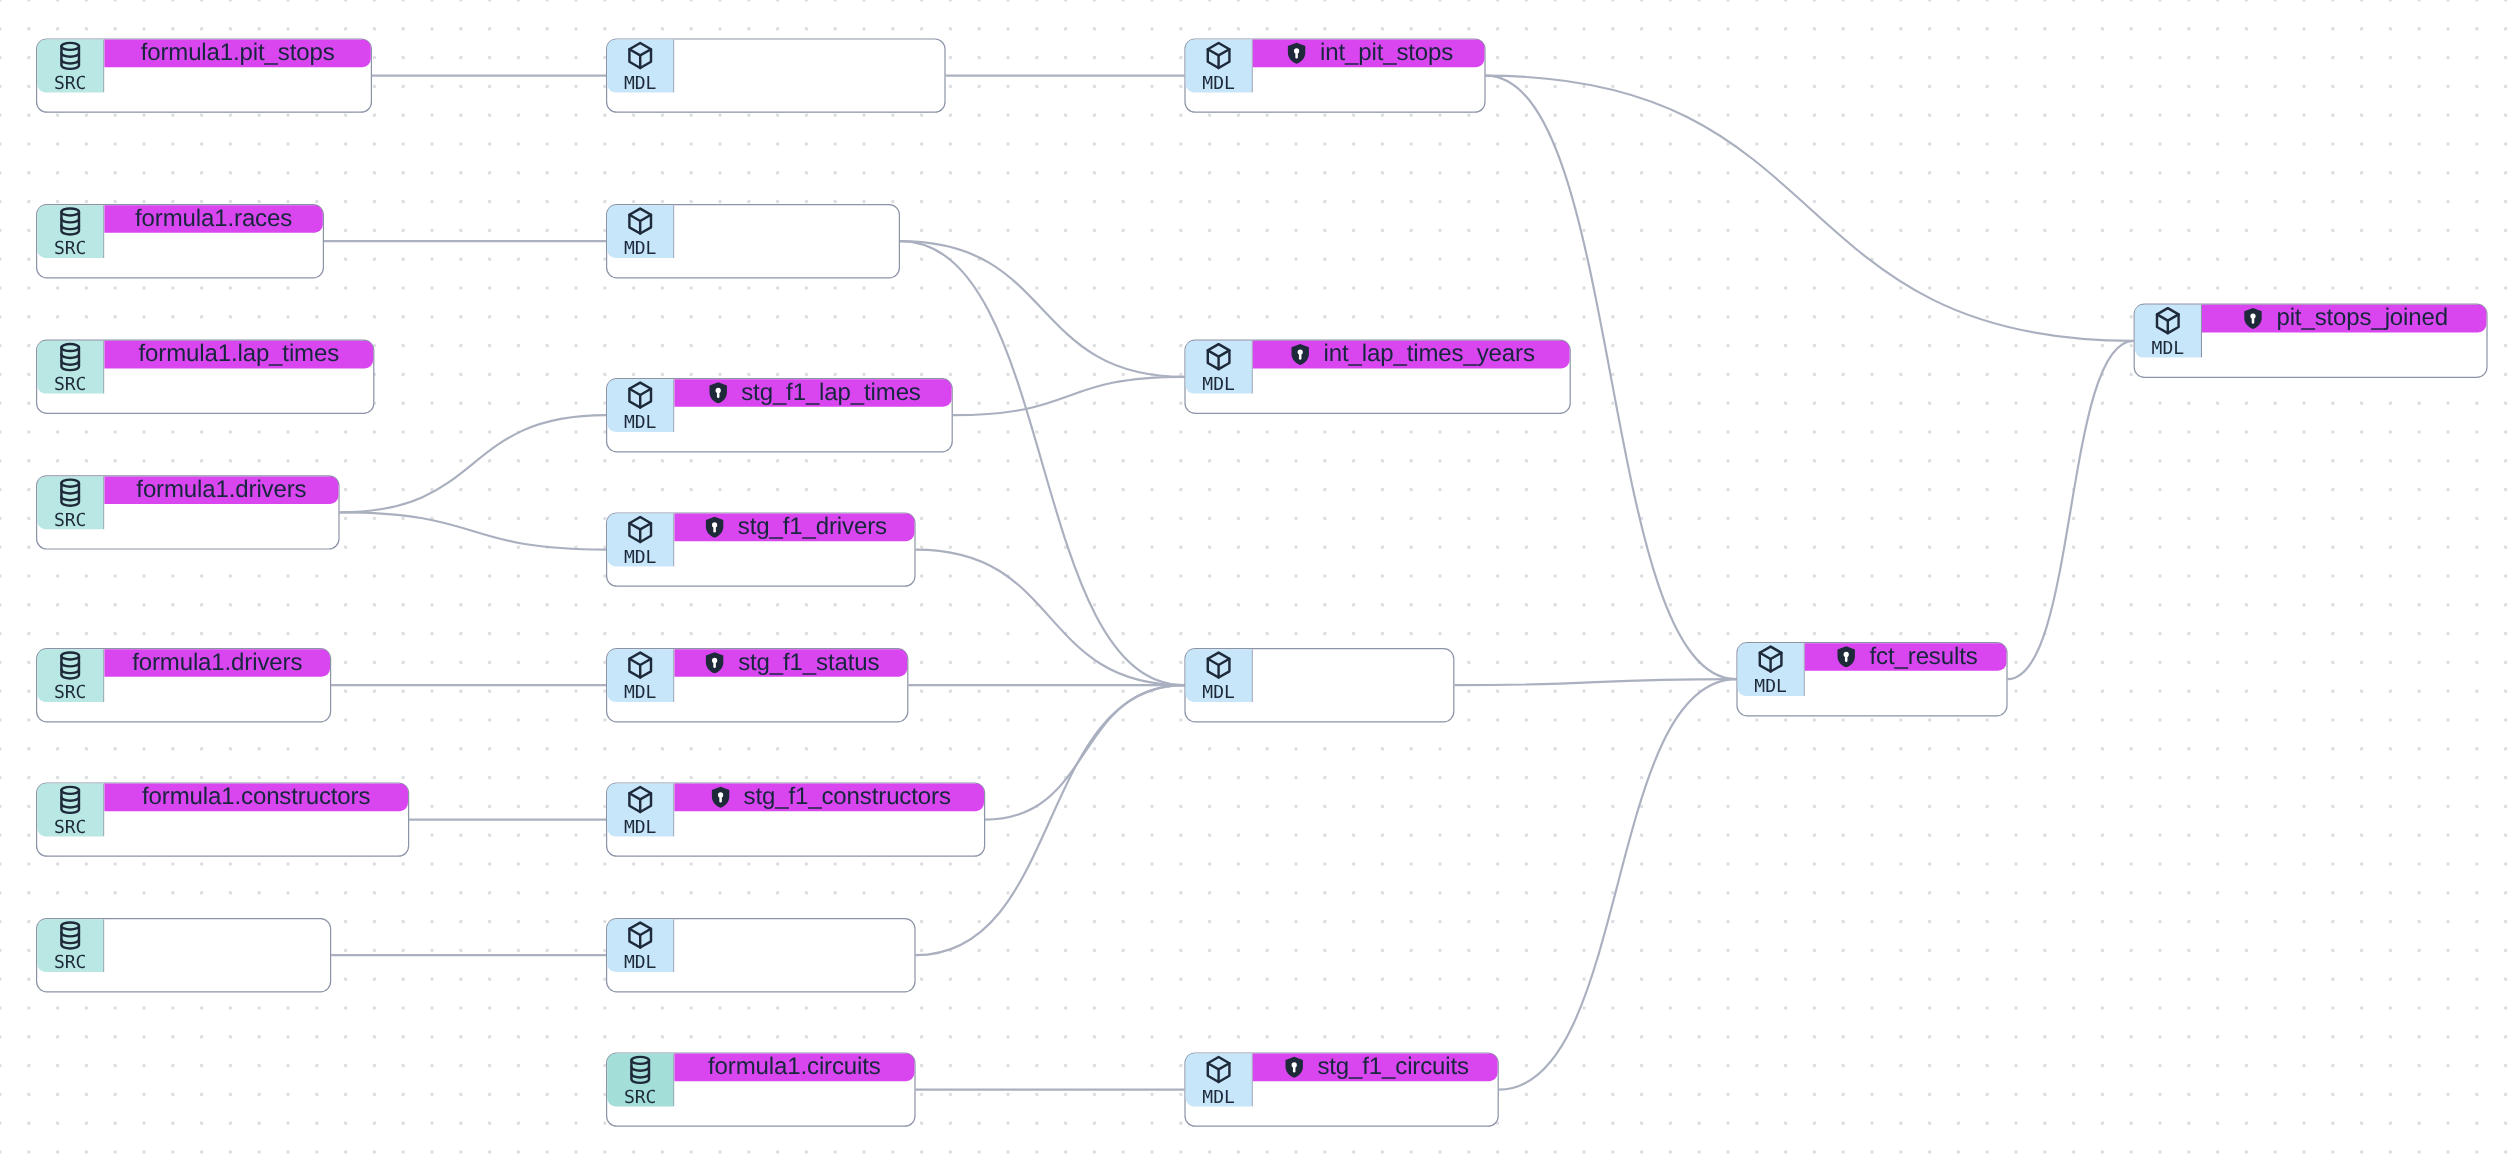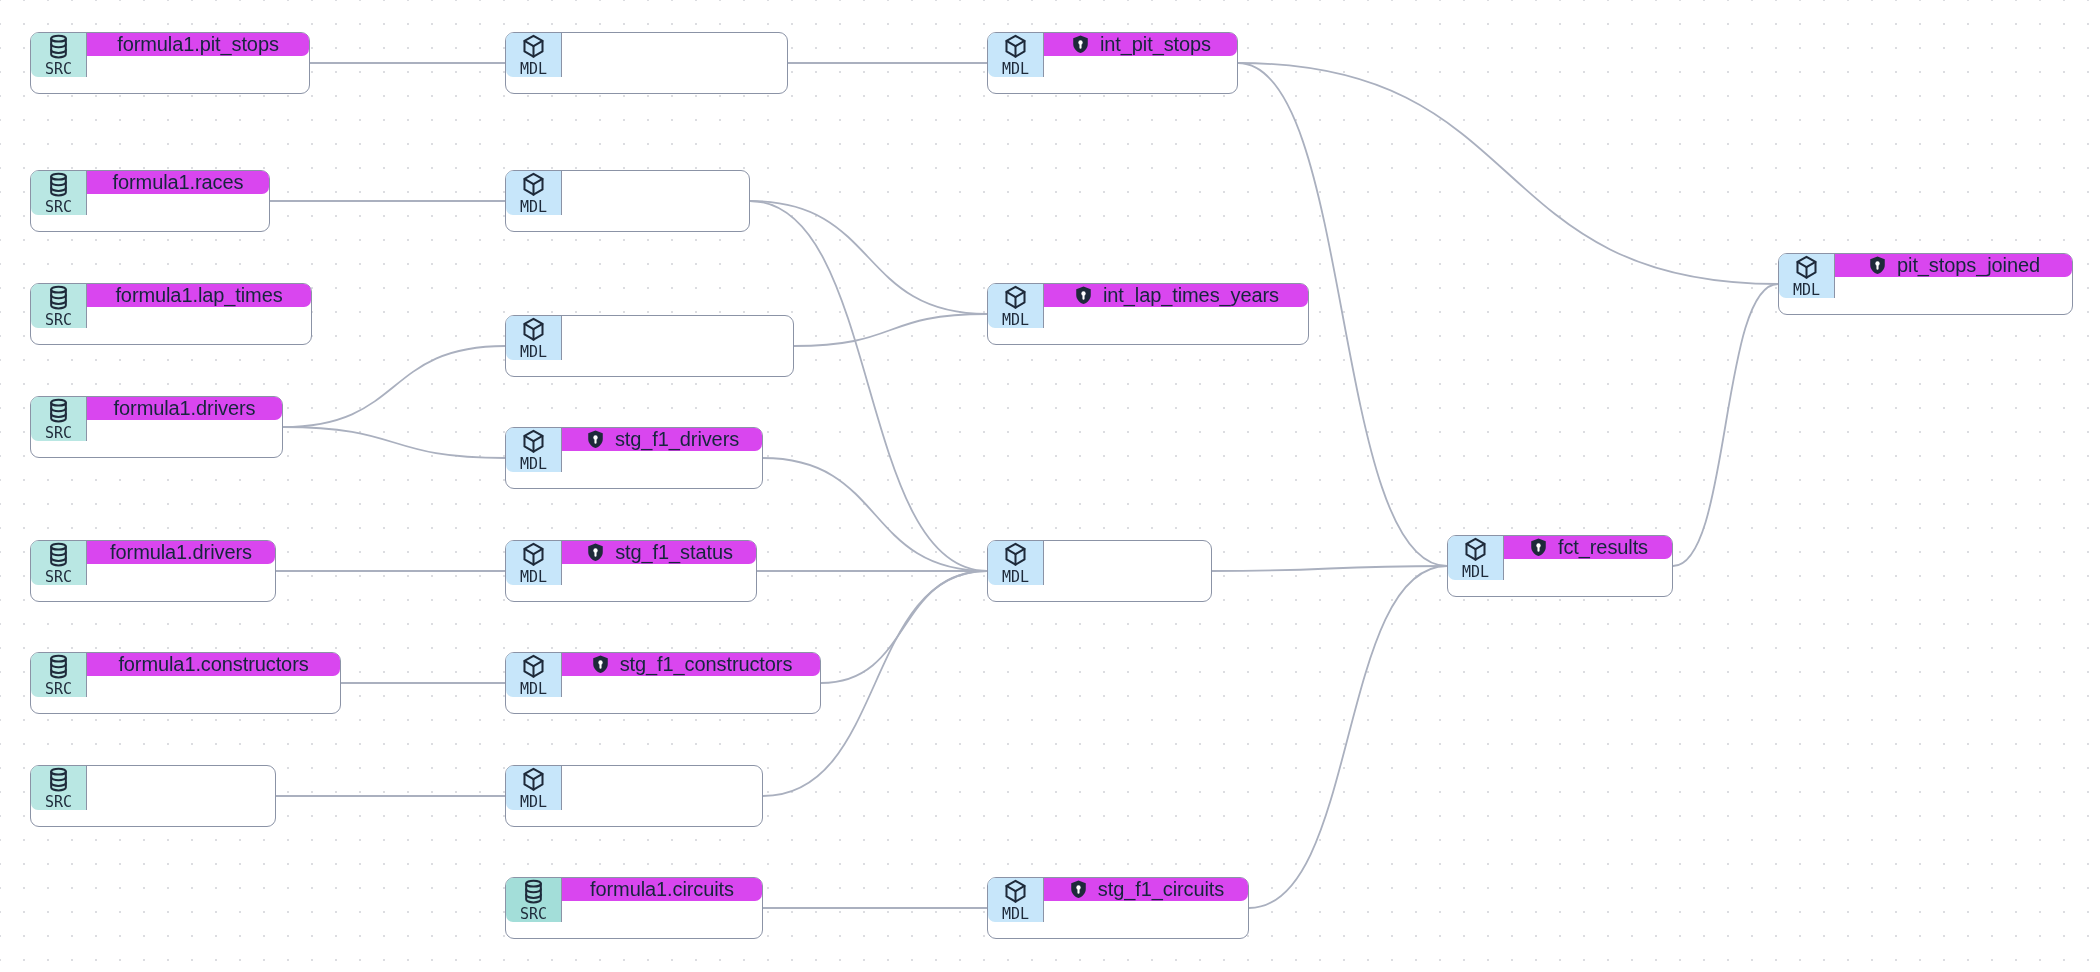--- a/index.html
+++ b/index.html
@@ -177,20 +177,30 @@
       <div class="badge" style="background: rgb(199, 230, 250);">
         <span>
           <svg class="icon" width="27" height="27" viewBox="0 0 24 24" fill="none" stroke="#1e2a3a" stroke-width="1.8" stroke-linecap="round" stroke-linejoin="round">
             <path d="M12 2.5l8 4.6v9.3l-8 4.6-8-4.6V7.1z"></path>
             <path d="M4 7.1l8 4.6 8-4.6"></path>
             <path d="M12 11.7v9.3"></path>
           </svg>
         </span>
         <span class="badge-label">MDL</span>
       </div>
+      <div class="label-wrap">
+        <span style="display: flex;">
+          <svg class="icon" width="21" height="21" viewBox="0 0 24 24">
+            <path d="M12 1.8l8.3 3.1v6.3c0 5.2-3.5 9-8.3 10.6-4.8-1.6-8.3-5.4-8.3-10.6V4.9z" fill="#1e2a3a"></path>
+            <circle cx="12" cy="9.6" r="2.5" fill="#ffffff"></circle>
+            <path d="M12 11v4.6" stroke="#ffffff" stroke-width="2.4" stroke-linecap="round"></path>
+          </svg>
+        </span>
+        <span class="node-label">stg_f1_lap_times</span>
+      </div>
     </div>
     <div class="node" style="left: 987px; top: 283px; width: 322px;">
       <div class="badge" style="background: rgb(199, 230, 250);">
         <span>
           <svg class="icon" width="27" height="27" viewBox="0 0 24 24" fill="none" stroke="#1e2a3a" stroke-width="1.8" stroke-linecap="round" stroke-linejoin="round">
             <path d="M12 2.5l8 4.6v9.3l-8 4.6-8-4.6V7.1z"></path>
             <path d="M4 7.1l8 4.6 8-4.6"></path>
             <path d="M12 11.7v9.3"></path>
           </svg>
         </span>

